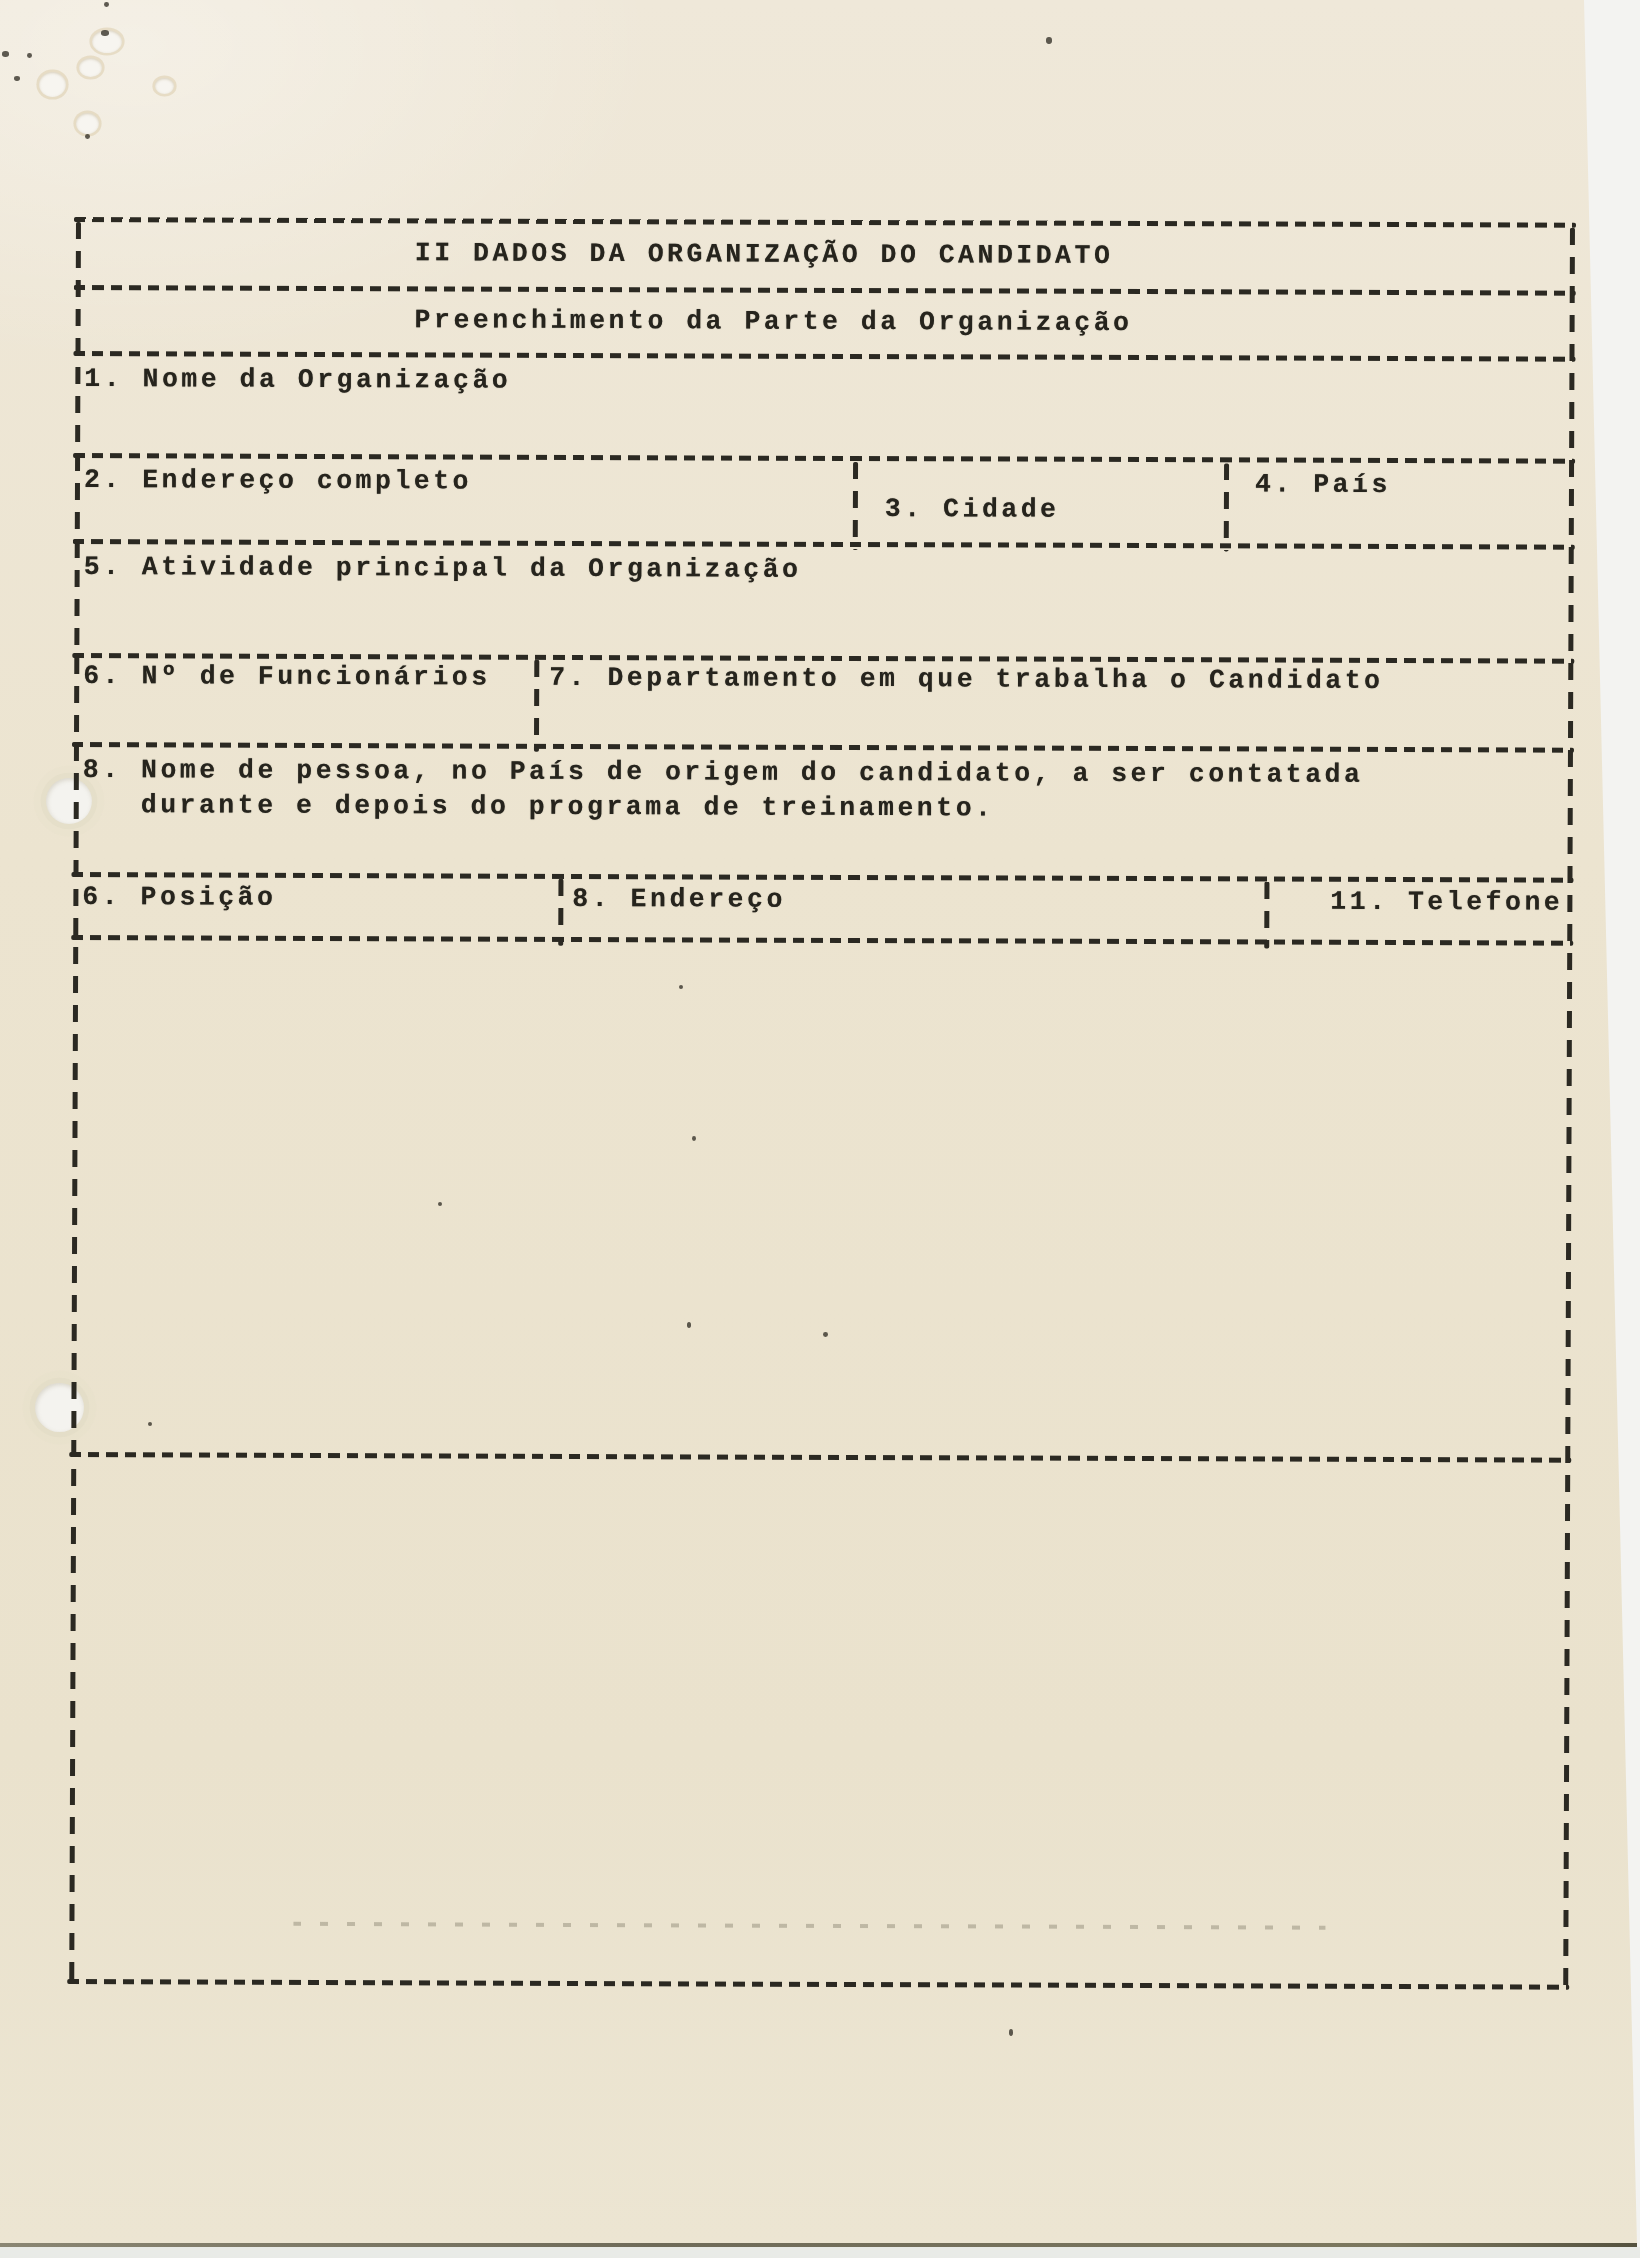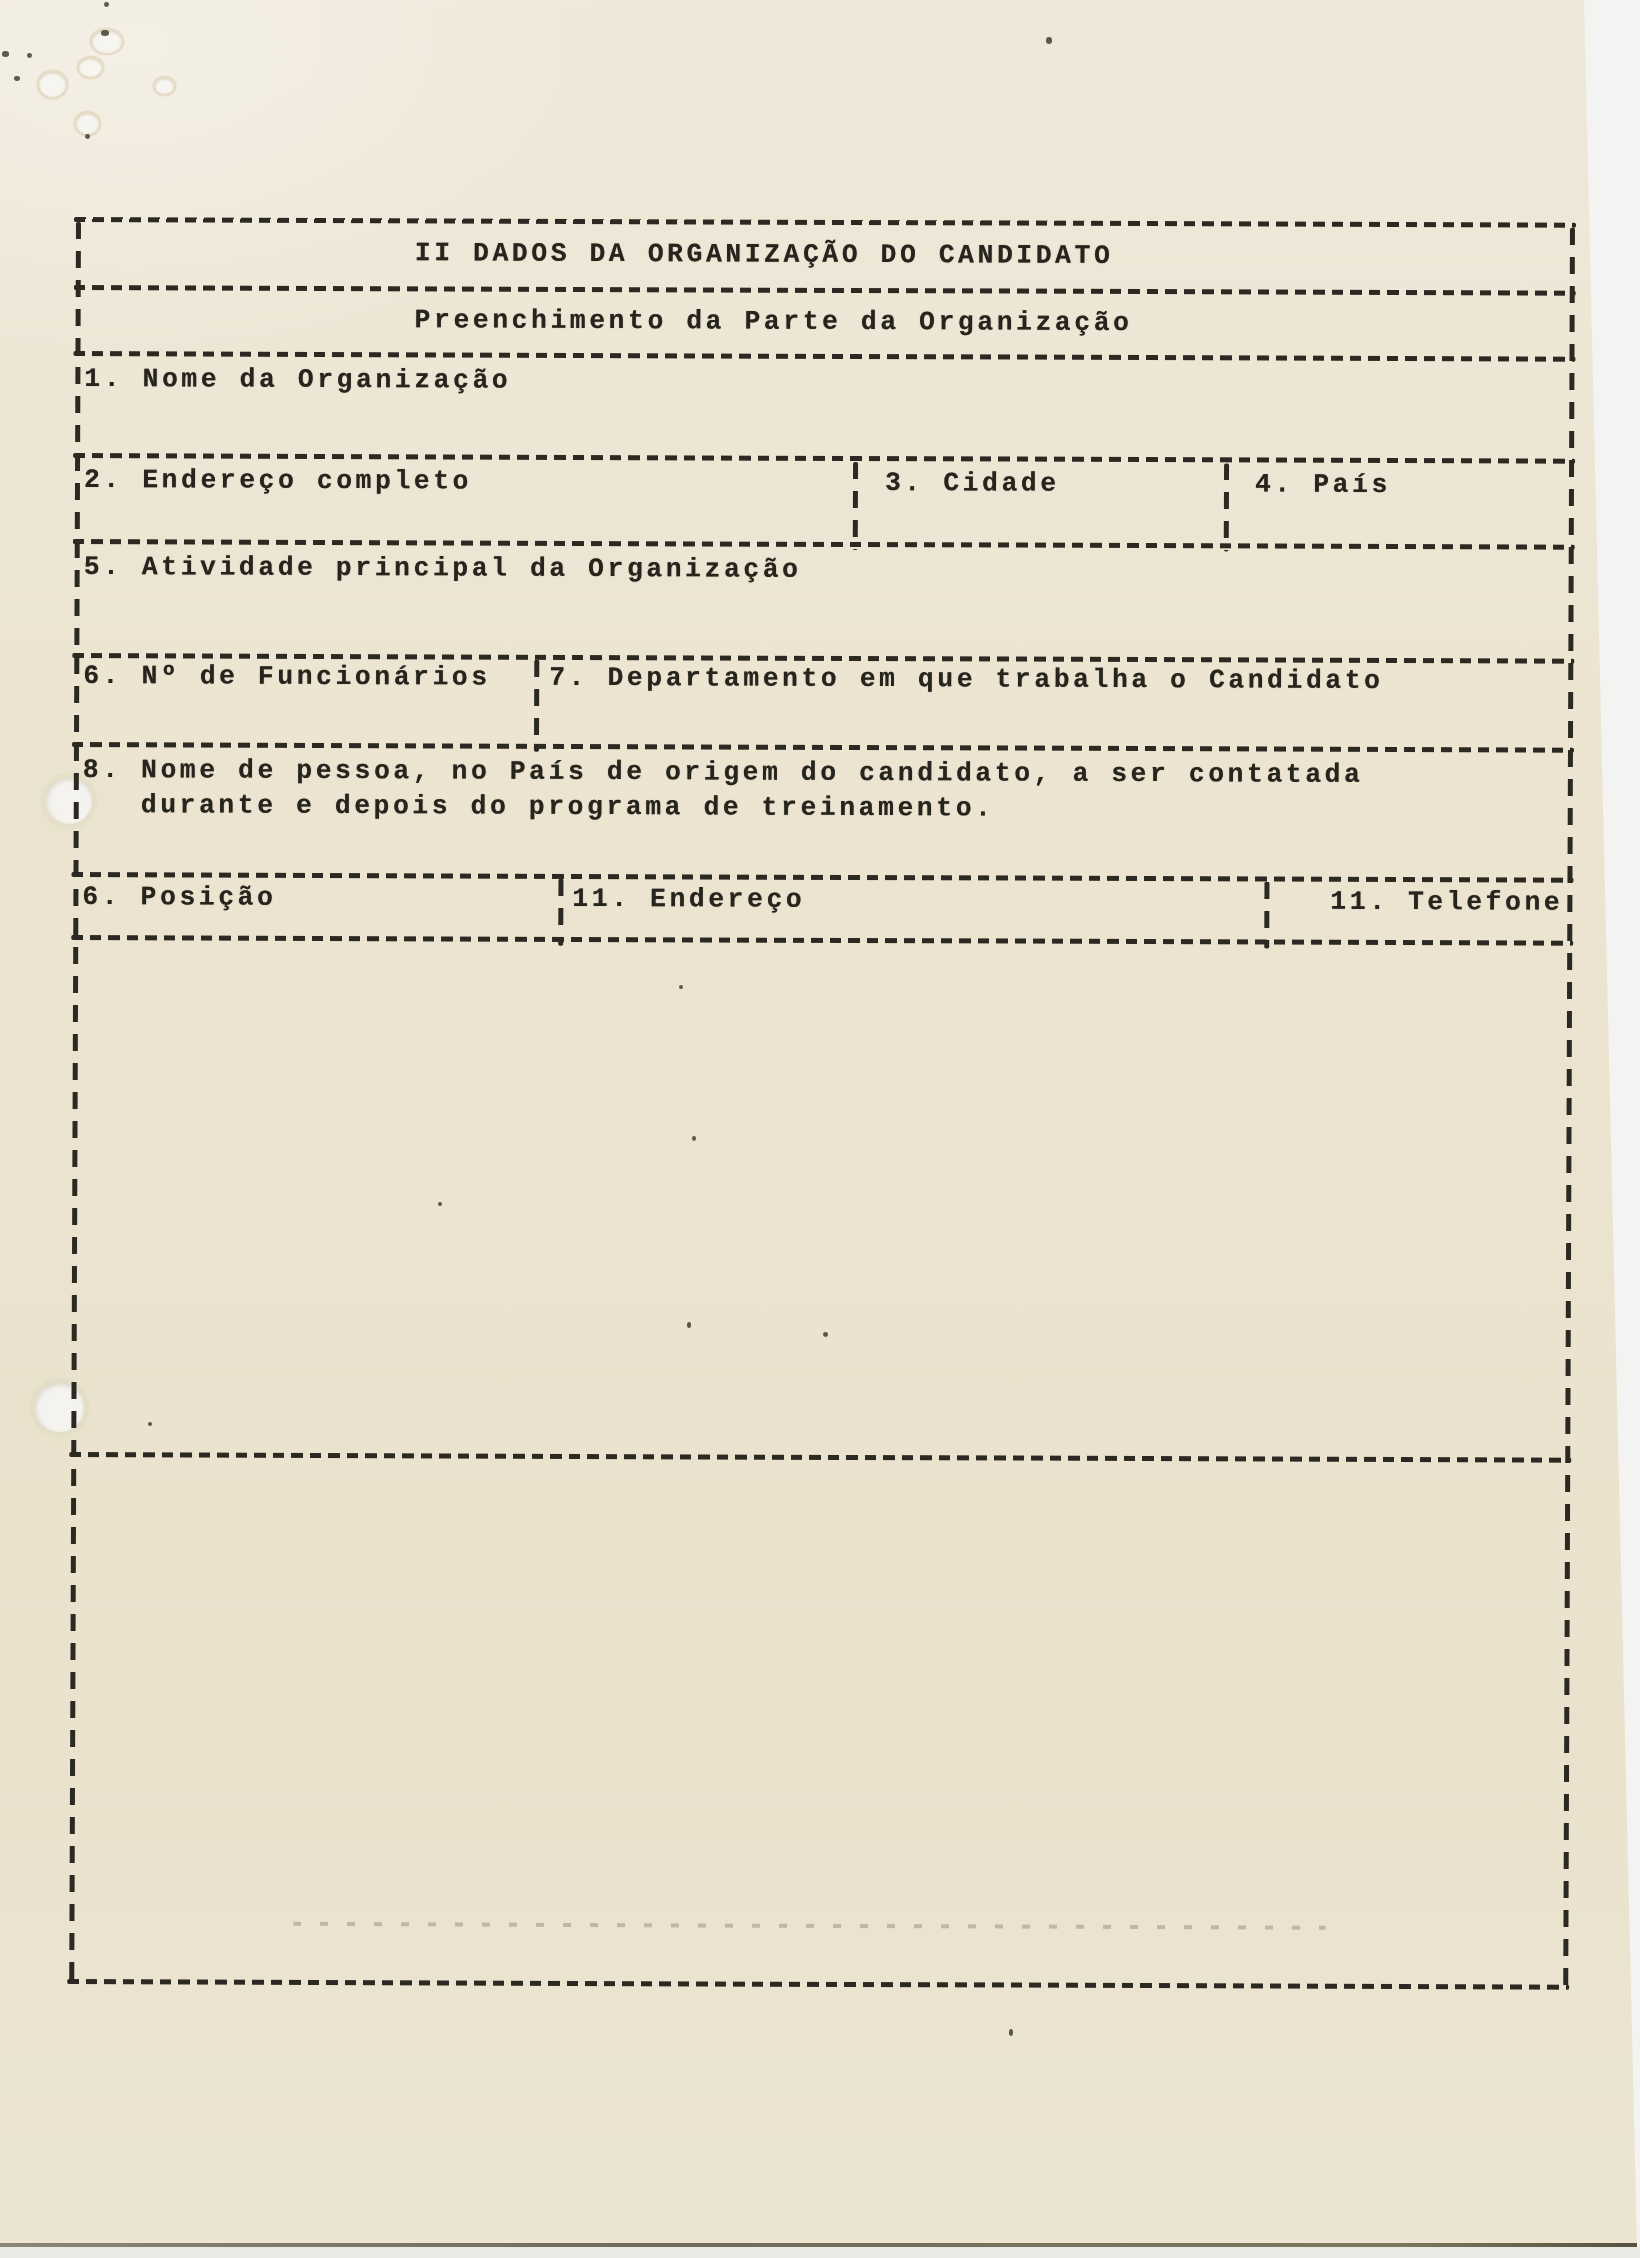--- a/index.html
+++ b/index.html
@@ -130,30 +130,30 @@
     <div class="vline" style="left:536px;  top:658px; height:92px;"></div>
     <div class="vline" style="left:561px;  top:877px; height:67px;"></div>
     <div class="vline" style="left:1267px; top:877px; height:67px;"></div>
 
     <div class="label" style="left:415px; top:235px;">II DADOS DA ORGANIZAÇÃO DO CANDIDATO</div>
     <div class="label" style="left:415px; top:302px;">Preenchimento da Parte da Organização</div>
 
     <div class="label" style="left:85px;  top:362px;">1. Nome da Organização</div>
 
     <div class="label" style="left:85px;  top:463px;">2. Endereço completo</div>
-    <div class="label" style="left:886px;top:463px;">3. Cidade</div>
+    <div class="label" style="left:886px;top:489px;">3. Cidade</div>
     <div class="label" style="left:1256px;top:463px;">4. País</div>
 
     <div class="label" style="left:85px;  top:550px;">5. Atividade principal da Organização</div>
 
     <div class="label" style="left:85px;  top:659px;">6. Nº de Funcionários</div>
     <div class="label" style="left:551px; top:659px;">7. Departamento em que trabalha o Candidato</div>
 
     <div class="label" style="left:85px;  top:753px;">8. Nome de pessoa, no País de origem do candidato, a ser contatada</div>
     <div class="label" style="left:143px; top:788px;">durante e depois do programa de treinamento.</div>
 
     <div class="label" style="left:85px;  top:880px;">6. Posição</div>
-    <div class="label" style="left:575px; top:880px;">11. Endereço</div>
+    <div class="label" style="left:575px; top:880px;">8. Endereço</div>
     <div class="label" style="left:1333px;top:880px;">11. Telefone</div>
 
   </div>
 </div>
 
 
 </body></html>

